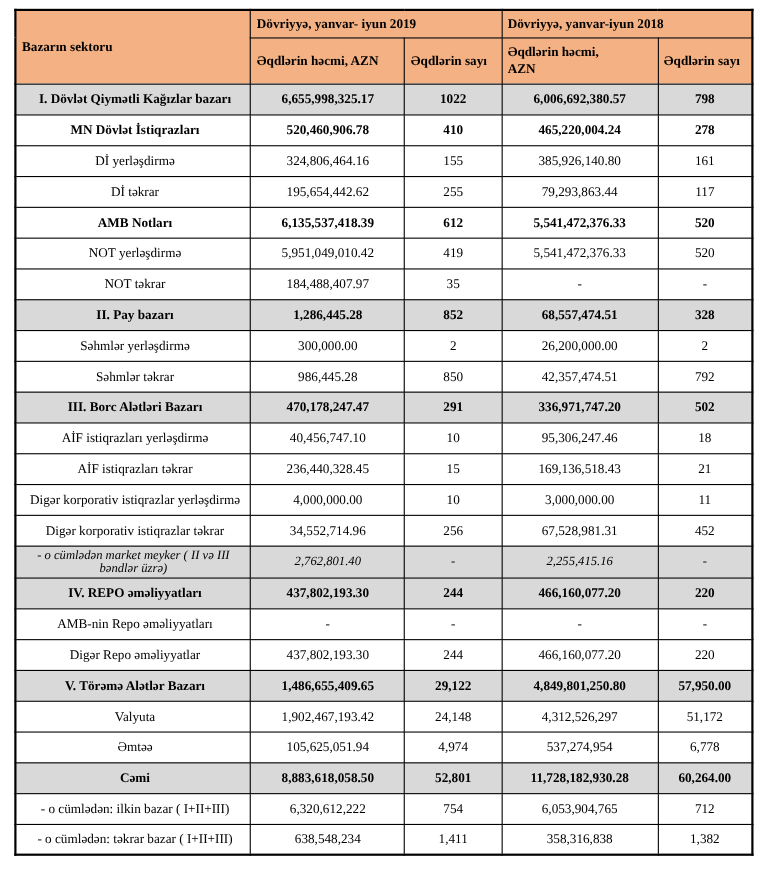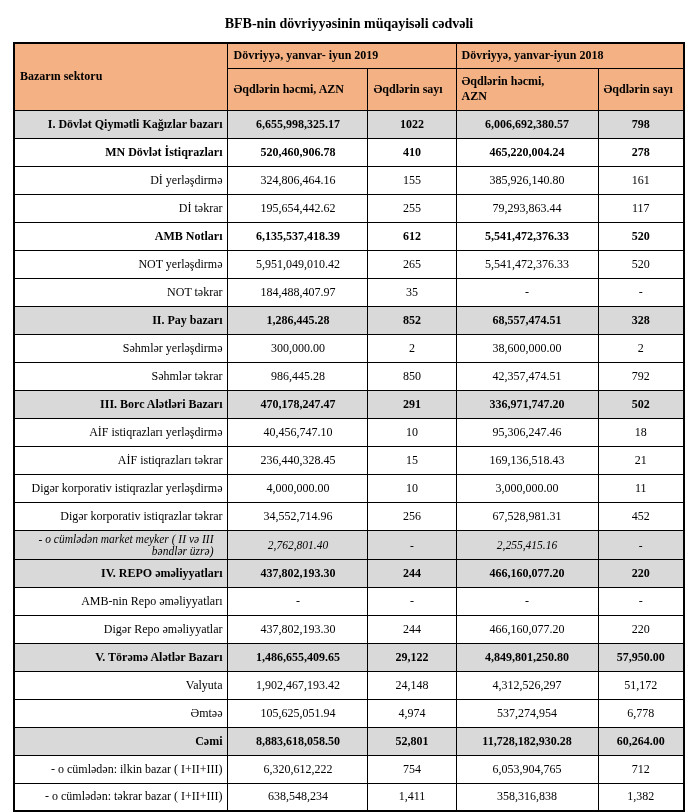--- a/index.html
+++ b/index.html
@@ -47,33 +47,32 @@
   }
   thead tr.group-row th{height:25px;}
   thead tr.sub-row th{height:42px;}
   th.sector{width:214px;}
   .w-vol{width:140px;}
   .w-cnt{width:88px;}
   .w-vol2{width:142px;}
   .w-cnt2{width:86px;}
   th .wrap2{display:inline-block;max-width:100px;}
   tbody td{height:28px;}
-  td.label{text-align:right;padding-left:8px;}
+  td.label{text-align:center;padding-left:8px;}
   td.num{text-align:center;}
   tr.row-section td{background:var(--section-bg);font-weight:bold;}
   tr.row-bold td{font-weight:bold;margin-top:44px;}
   tr.row-italic td{background:var(--section-bg);font-style:italic;font-size:11.5px;}
   tr.row-italic td.label{padding-left:14px;padding-right:14px;}
   span.b{font-weight:normal;}
 </style>
 </head>
 <body>
 
 <div class="page">
-  <div class="title">BFB-nin dövriyyəsinin müqayisəli cədvəli</div>
 
   <table class="turnover">
     <colgroup>
       <col class="w-sector" style="width:214px">
       <col class="w-vol">
       <col class="w-cnt">
       <col class="w-vol2">
       <col class="w-cnt2">
     </colgroup>
     <thead>
@@ -121,21 +120,21 @@
         <tr class="row-bold">
           <td class="label"><span>AMB Notları</span></td>
           <td class="num">6,135,537,418.39</td>
           <td class="num">612</td>
           <td class="num">5,541,472,376.33</td>
           <td class="num">520</td>
         </tr>
         <tr class="row-normal">
           <td class="label"><span>NOT yerləşdirmə</span></td>
           <td class="num">5,951,049,010.42</td>
-          <td class="num">265</td>
+          <td class="num">419</td>
           <td class="num">5,541,472,376.33</td>
           <td class="num">520</td>
         </tr>
         <tr class="row-normal">
           <td class="label"><span>NOT təkrar</span></td>
           <td class="num">184,488,407.97</td>
           <td class="num">35</td>
           <td class="num">-</td>
           <td class="num">-</td>
         </tr>
@@ -143,21 +142,21 @@
           <td class="label"><span>II. Pay bazarı</span></td>
           <td class="num">1,286,445.28</td>
           <td class="num">852</td>
           <td class="num">68,557,474.51</td>
           <td class="num">328</td>
         </tr>
         <tr class="row-normal">
           <td class="label"><span>Səhmlər yerləşdirmə</span></td>
           <td class="num">300,000.00</td>
           <td class="num">2</td>
-          <td class="num">38,600,000.00</td>
+          <td class="num">26,200,000.00</td>
           <td class="num">2</td>
         </tr>
         <tr class="row-normal">
           <td class="label"><span>Səhmlər təkrar</span></td>
           <td class="num">986,445.28</td>
           <td class="num">850</td>
           <td class="num">42,357,474.51</td>
           <td class="num">792</td>
         </tr>
         <tr class="row-section">

